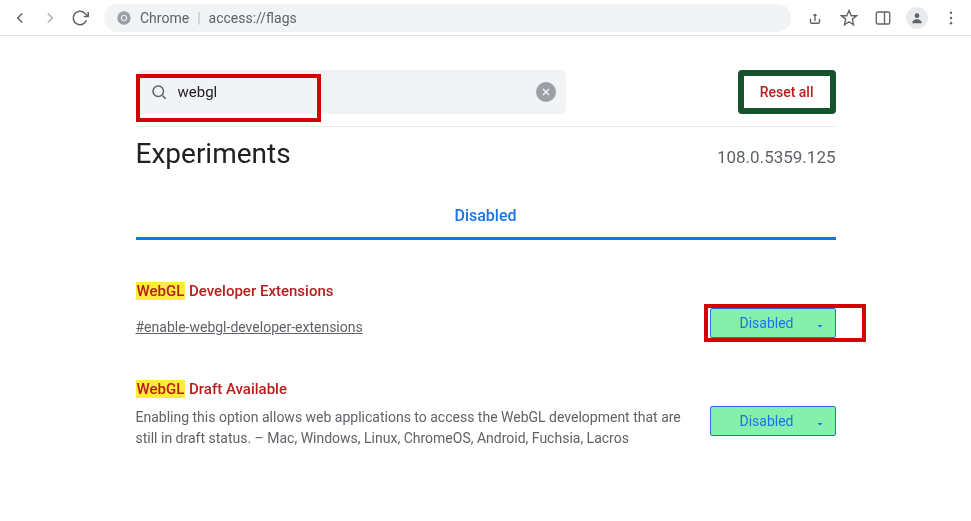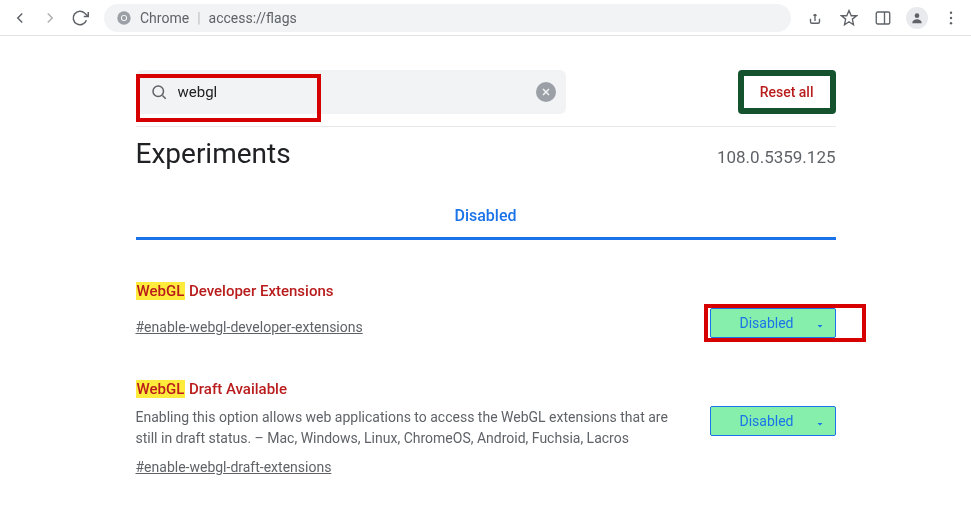--- a/index.html
+++ b/index.html
@@ -166,22 +166,21 @@
         <span class="select-caret"><svg viewBox="0 0 24 24" fill="currentColor">
               <path d="M7 10l5 5 5-5z"></path>
             </svg></span>
         <div class="red-box-select"></div>
       </div>
     </div>
 
     <div class="flag">
       <div class="flag-text">
         <div class="flag-title"><span class="hl">WebGL</span><span> Draft Available</span></div>
-        <div>Enabling this option allows web applications to access the WebGL extensions that are still in draft status. – Mac, Windows, Linux, ChromeOS, Android, Fuchsia, Lacros</div>
-        <a class="flag-hash">#enable-webgl-draft-extensions</a>
+        <div>Enabling this option allows web applications to access the WebGL development that are still in draft status. – Mac, Windows, Linux, ChromeOS, Android, Fuchsia, Lacros</div>
       </div>
       <div class="flag-select-wrap">
         <select class="flag-select">
           <option>Disabled</option>
         </select>
         <span class="select-caret"><svg viewBox="0 0 24 24" fill="currentColor">
               <path d="M7 10l5 5 5-5z"></path>
             </svg></span>
       </div>
     </div>

